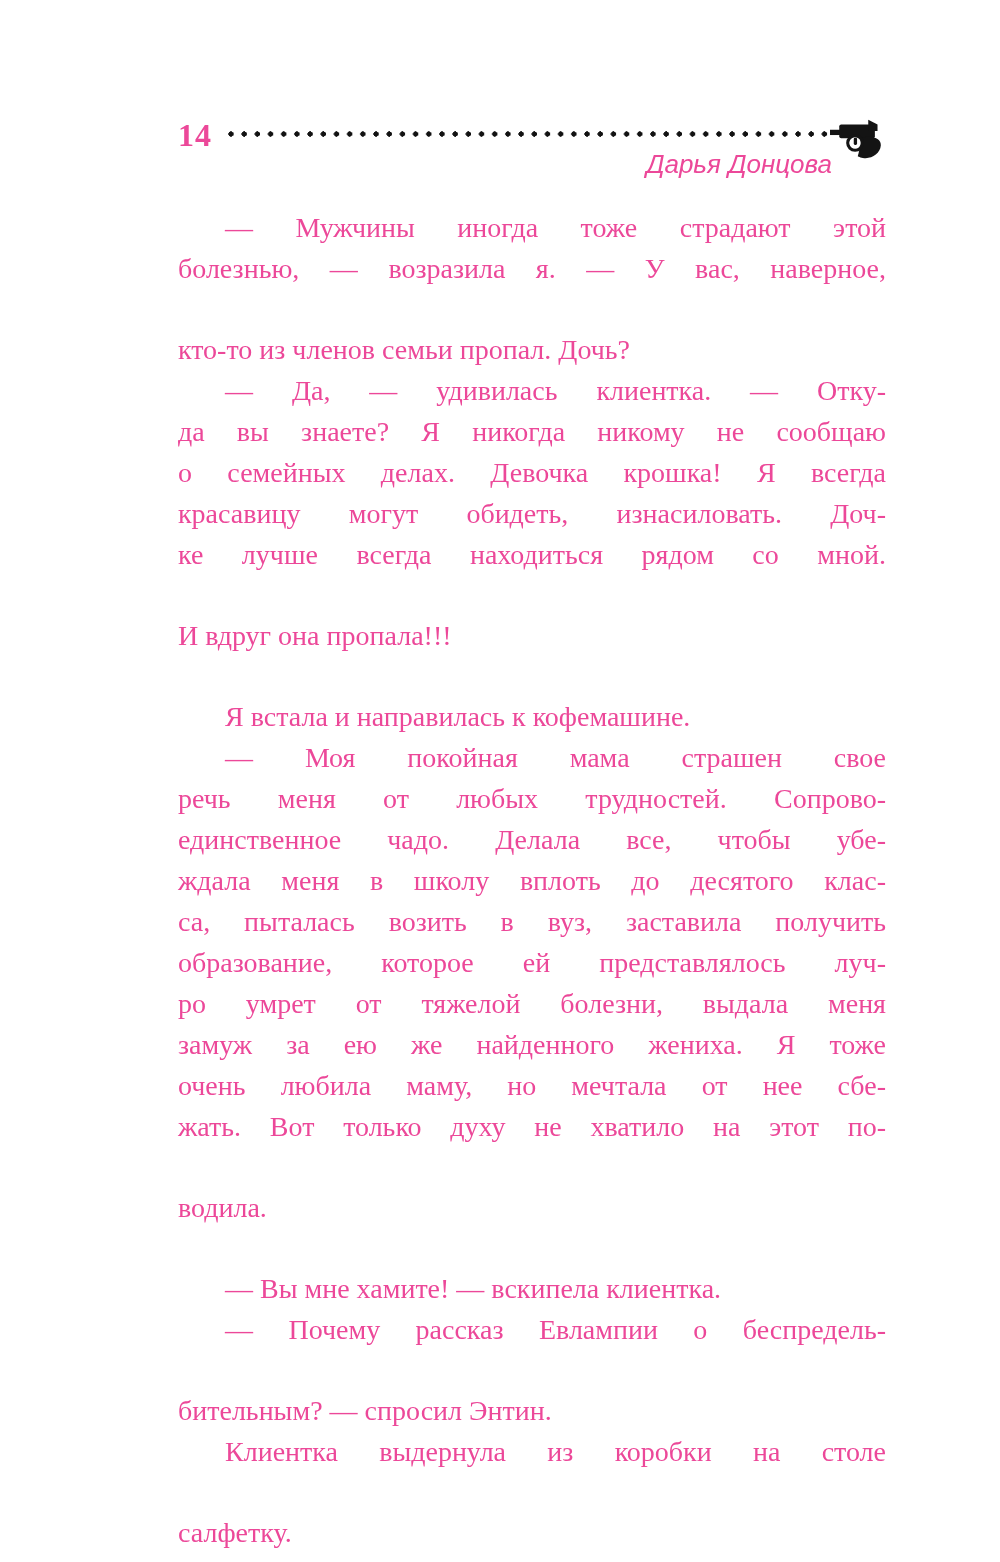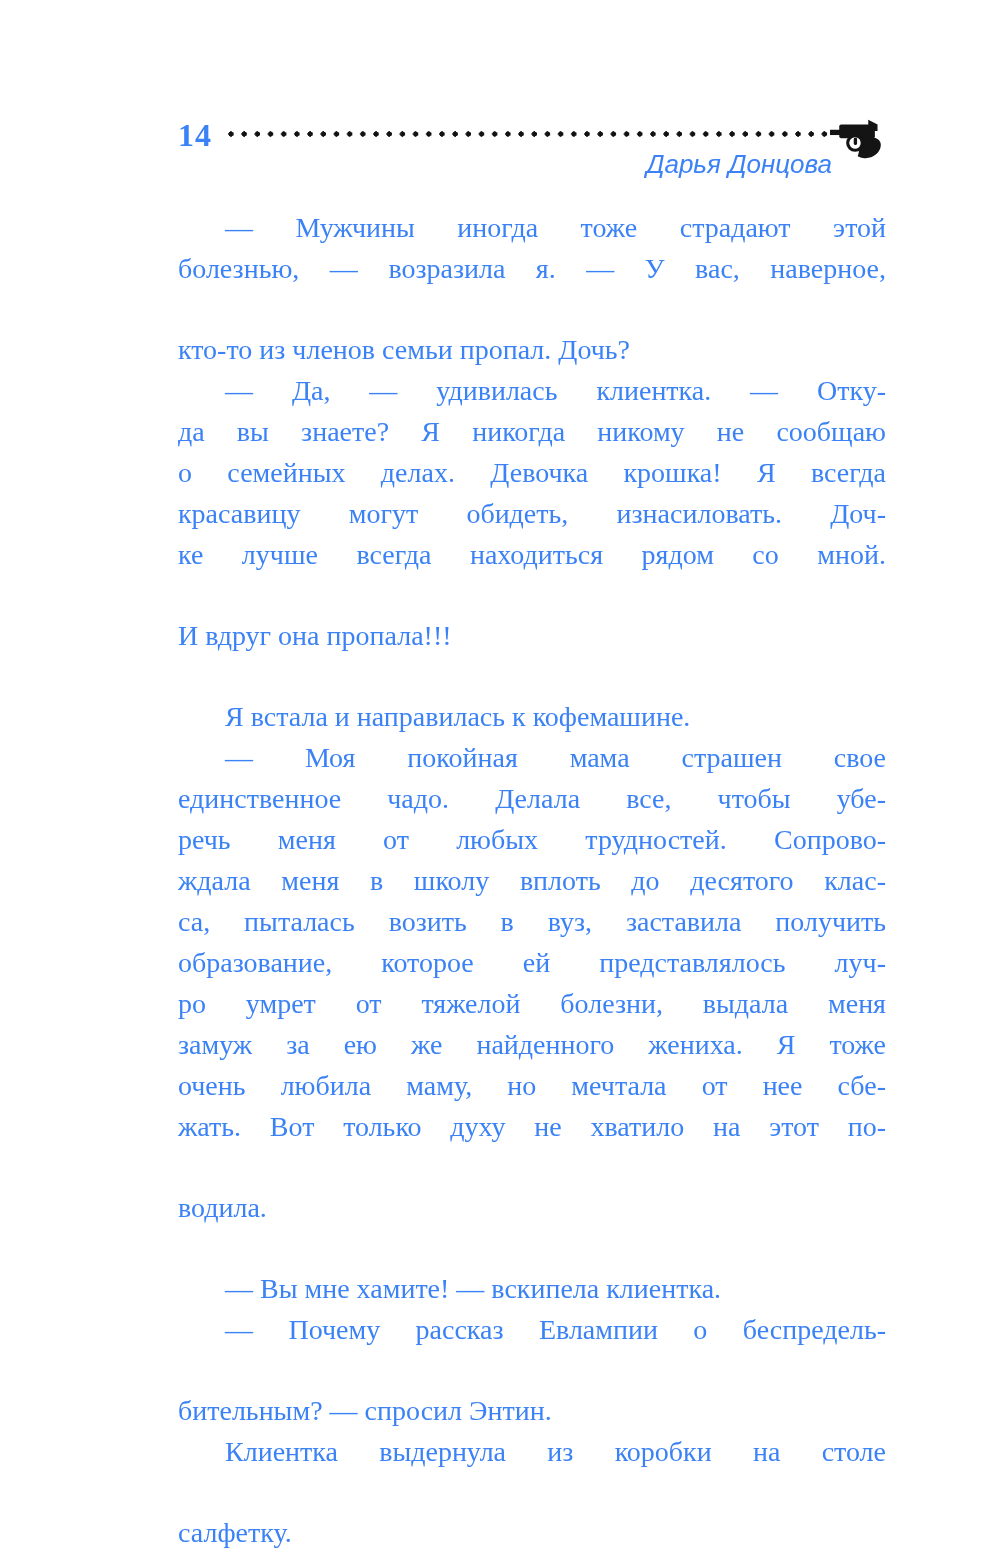--- a/index.html
+++ b/index.html
@@ -5,21 +5,21 @@
   html, body {
     margin: 0;
     padding: 0;
     background: #ffffff;
   }
   .page {
     position: relative;
     width: 1000px;
     height: 1562px;
     background: #ffffff;
-    color: #3b82f6;
+    color: #ec4899;
     font-family: "Liberation Serif", "DejaVu Serif", serif;
     overflow: hidden;
   }
   
   .pnum {
     position: absolute;
     left: 178px;
     top: 119px;
     font-size: 32px;
     font-weight: bold;
@@ -102,22 +102,22 @@
       <div class="line">болезнью, — возразила я. — У вас, наверное,</div>
       <div class="line last">кто-то из членов семьи пропал. Дочь?</div>
       <div class="line first">— Да, — удивилась клиентка. — Отку-</div>
       <div class="line">да вы знаете? Я никогда никому не сообщаю</div>
       <div class="line">о семейных делах. Девочка крошка! Я всегда</div>
       <div class="line">красавицу могут обидеть, изнасиловать. Доч-</div>
       <div class="line">ке лучше всегда находиться рядом со мной.</div>
       <div class="line last">И вдруг она пропала!!!</div>
       <div class="line first last">Я встала и направилась к кофемашине.</div>
       <div class="line first">— Моя покойная мама страшен свое</div>
+      <div class="line">речь меня от любых трудностей. Сопрово-</div>
       <div class="line">единственное чадо. Делала все, чтобы убе-</div>
-      <div class="line">речь меня от любых трудностей. Сопрово-</div>
       <div class="line">ждала меня в школу вплоть до десятого клас-</div>
       <div class="line">са, пыталась возить в вуз, заставила получить</div>
       <div class="line">образование, которое ей представлялось луч-</div>
       <div class="line">ро умрет от тяжелой болезни, выдала меня</div>
       <div class="line">замуж за ею же найденного жениха. Я тоже</div>
       <div class="line">очень любила маму, но мечтала от нее сбе-</div>
       <div class="line">жать. Вот только духу не хватило на этот по-</div>
       <div class="line last">водила.</div>
       <div class="line first last">— Вы мне хамите! — вскипела клиентка.</div>
       <div class="line first">— Почему рассказ Евлампии о беспредель-</div>

